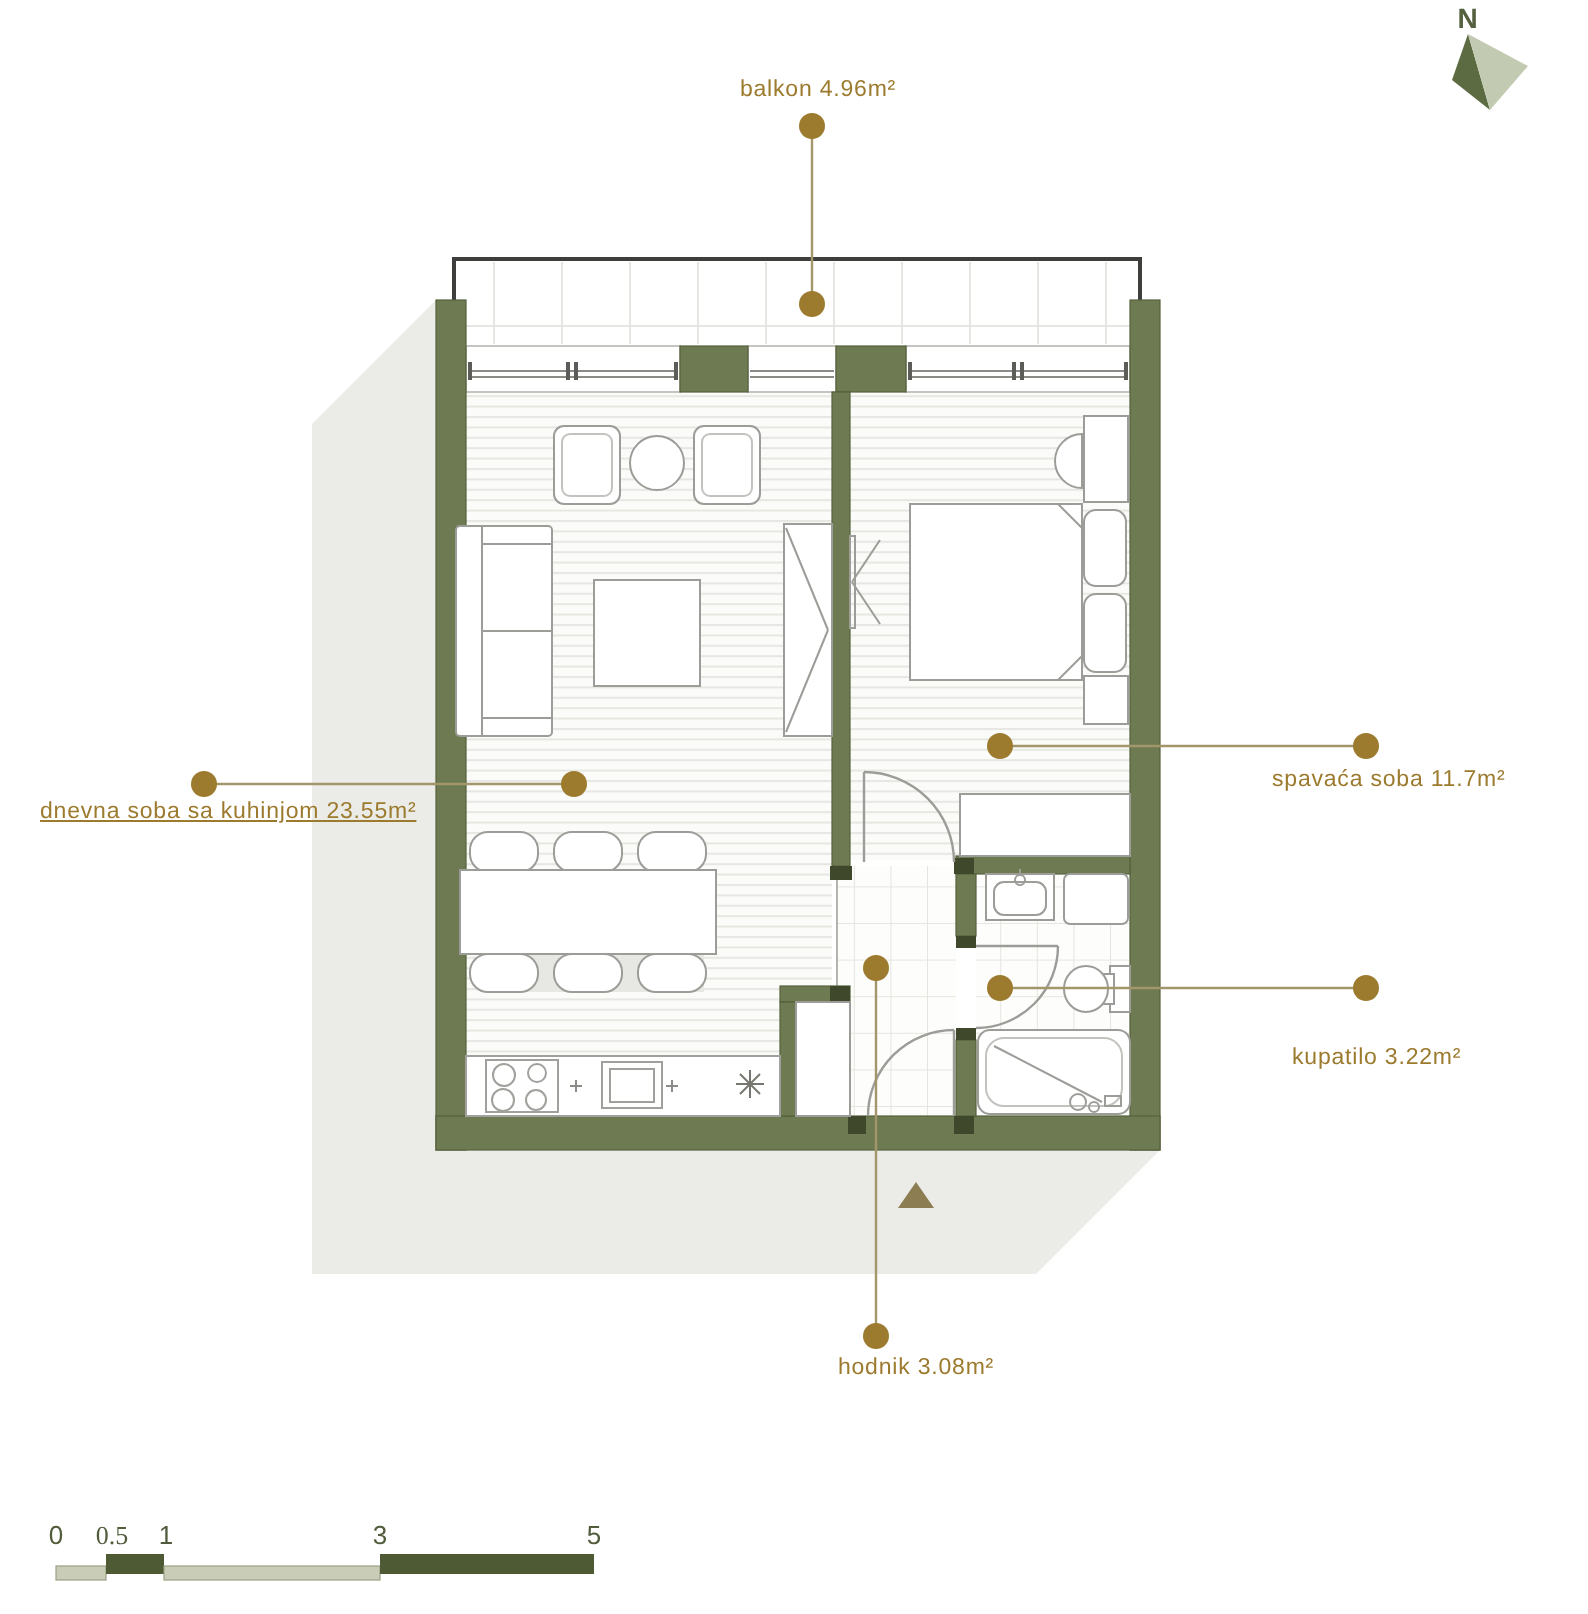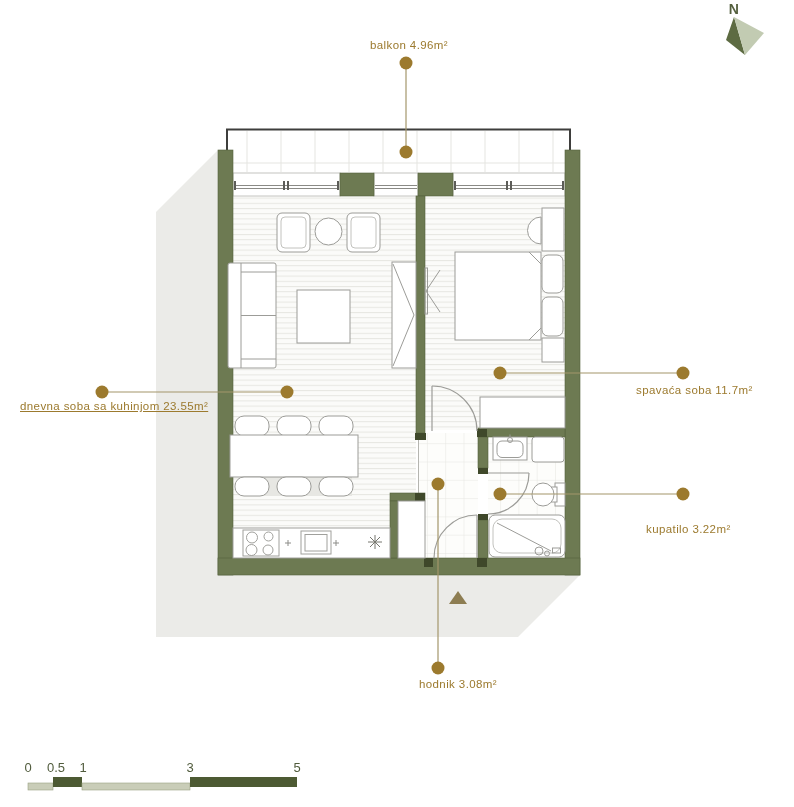--- a/index.html
+++ b/index.html
@@ -279,18 +279,18 @@
 
   <div class="room-label" style="left:636px;top:383px;">spavaća soba 11.7m²</div>
 
   <div class="room-label" style="left:646px;top:488px;margin-top:34px;">kupatilo 3.22m²</div>
 
   <div class="room-label centered" style="left:438px;top:677px;margin-left:20px;">hodnik 3.08m²</div>
 
   <div class="compass-n">N</div>
 
   <div class="scale-num" style="left:28px;">0</div>
-  <div class="scale-num" style="left:56px;">0.5</div>
+  <div class="scale-num" style="left:56px;font-family:Liberation Serif, serif;">0.5</div>
   <div class="scale-num" style="left:83px;">1</div>
   <div class="scale-num" style="left:190px;">3</div>
   <div class="scale-num" style="left:297px;">5</div>
 
 </div>
 
 </body></html>

